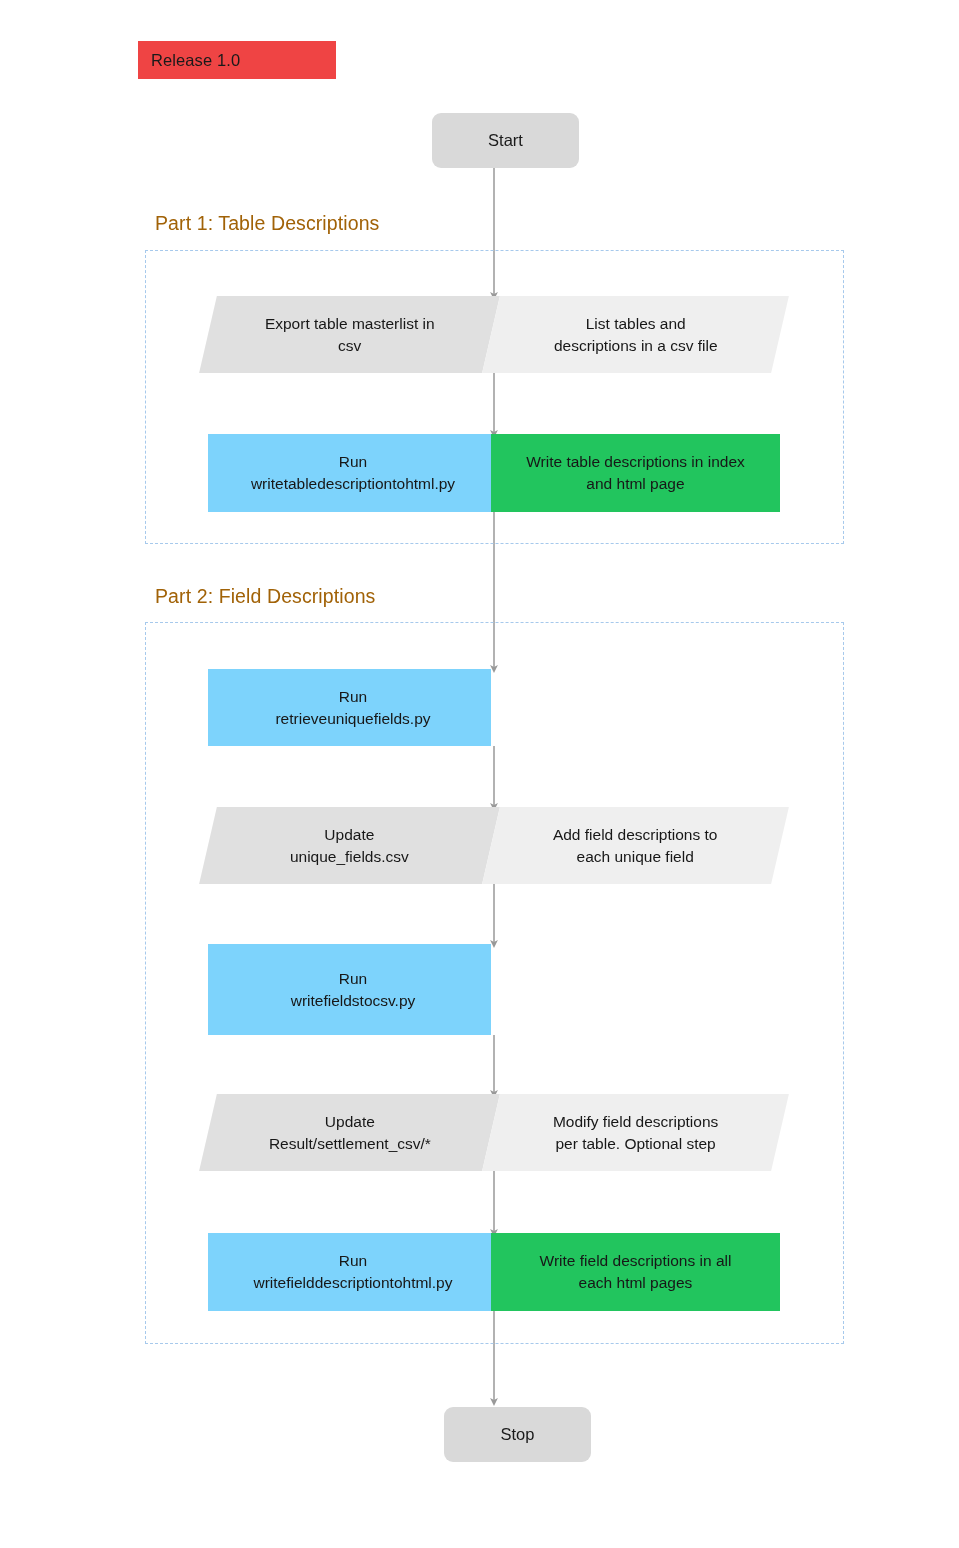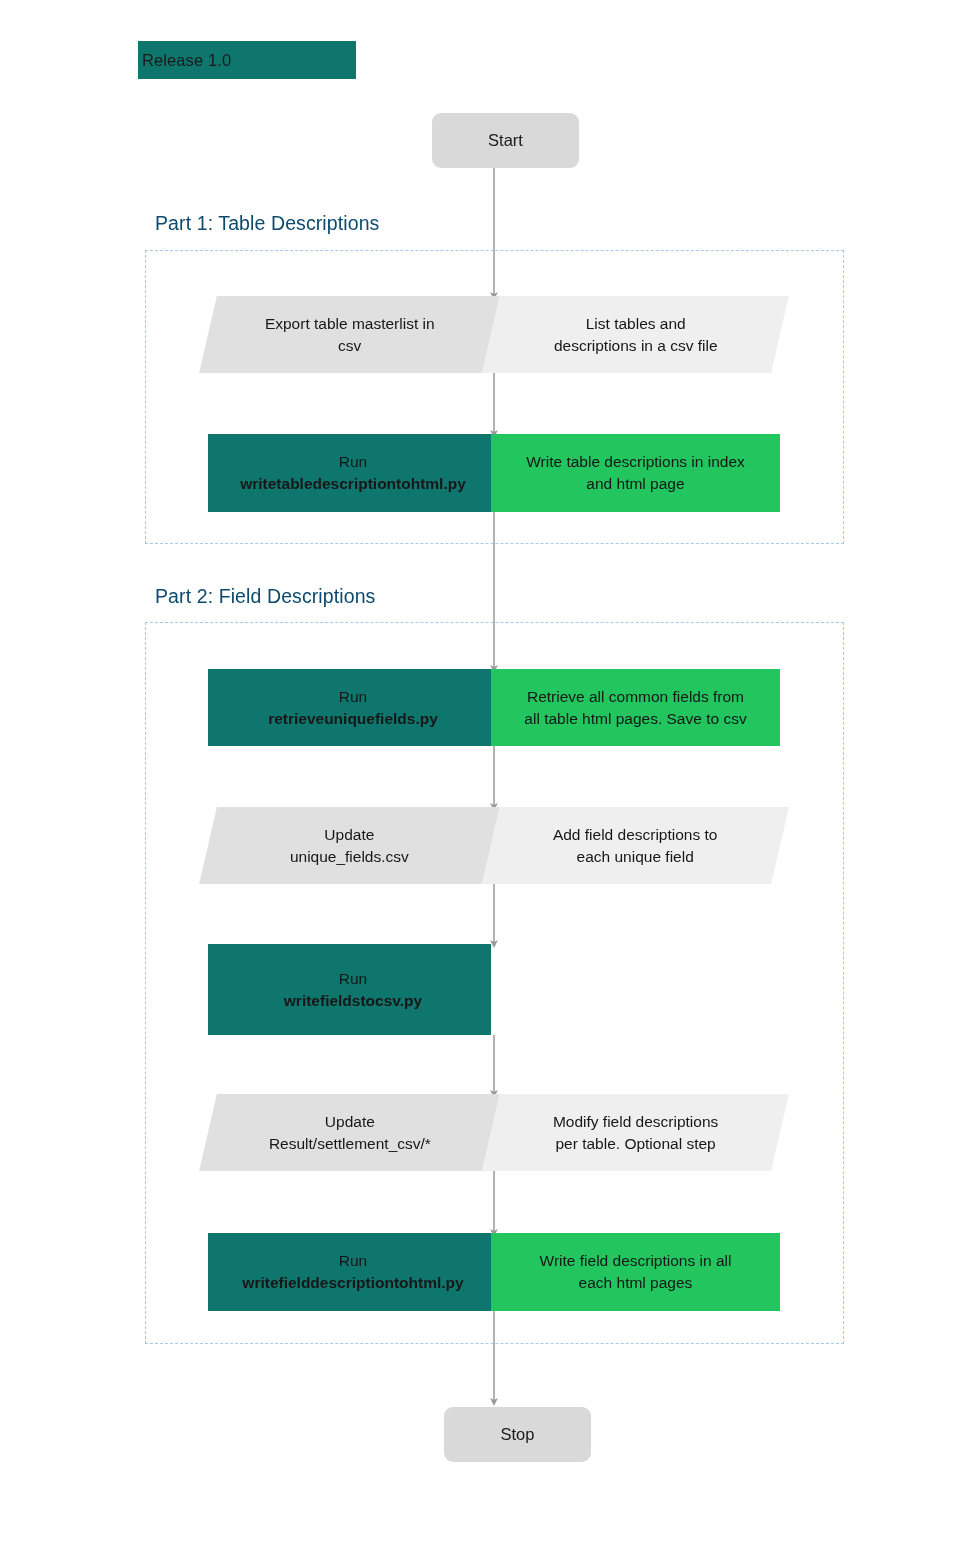--- a/index.html
+++ b/index.html
@@ -19,26 +19,26 @@
     height: 1548px;
     overflow: hidden;
     background: #ffffff;
   }
 
   
   .release-label {
     position: absolute;
     left: 138px;
     top: 41px;
-    width: 218px;
+    width: 198px;
     height: 38px;
-    background: #0f766e;
+    background: #ef4444;
     display: flex;
     align-items: center;
-    padding-left: 4px;
+    padding-left: 13px;
     font-size: 16.5px;
     color: #1a1a1a;
     letter-spacing: 0.1px;
   }
 
   
   .terminator {
     position: absolute;
     width: 147px;
     height: 55px;
@@ -50,21 +50,21 @@
     font-size: 16.5px;
     color: #1a1a1a;
   }
   #node-start { left: 432px; top: 113px; }
   #node-stop  { left: 432px; top: 1407px; margin-left: 12px; }
 
   
   .group-title {
     position: absolute;
     font-size: 19.5px;
-    color: #0c4a6e;
+    color: #a16207;
     letter-spacing: 0.1px;
     white-space: nowrap;
   }
   .group-box {
     position: absolute;
     border: 1.6px dashed #a6c9ec;
     background: transparent;
   }
   #group1-title { left: 155px; top: 212px; }
   #group1-box   { left: 145px; top: 250px; width: 699px; height: 294px; }
@@ -84,37 +84,37 @@
     text-align: center;
     font-size: 15.5px;
     line-height: 1.42;
     color: #171717;
     padding: 4px 10px;
   }
   .cell-left  { width: 283px; }
   .cell-right { width: 289px; }
 
   
-  .rect .cell-left  { background: #0f766e; padding-left: 17px; }
+  .rect .cell-left  { background: #7dd3fc; padding-left: 17px; }
   .rect .cell-right { background: #22c55e; }
 
   
   .para { }
   .para .cell {
     transform: skewX(-13deg);
   }
   .para .cell-inner {
     transform: skewX(13deg);
     display: block;
   }
   .para .cell-left  { background: #e0e0e0; }
   .para .cell-right { background: #efefef; }
 
   .bold-line {
-    font-weight: bold;
+    font-weight: normal;
     display: block;
   }
   .plain-line { display: block; }
 
   
   .connector {
     position: absolute;
     left: 0;
     top: 0;
     pointer-events: none;
@@ -191,26 +191,20 @@
   </div>
   <div class="group-box" id="group2-box"></div>
 
   <div class="step rect" style="left:208px; top:669px; height:77px;">
     <div class="cell cell-left">
       <span>
         <span class="plain-line">Run</span>
         <span class="bold-line">retrieveuniquefields.py</span>
       </span>
     </div>
-    <div class="cell cell-right">
-      <span>
-        <span class="plain-line">Retrieve all common fields from</span>
-        <span class="plain-line">all table html pages. Save to csv</span>
-      </span>
-    </div>
   </div>
 
   <div class="step para" style="left:208px; top:807px; height:77px;">
     <div class="cell cell-left">
       <span class="cell-inner">
         <span class="plain-line">Update</span>
         <span class="plain-line">unique_fields.csv</span>
       </span>
     </div>
     <div class="cell cell-right">

